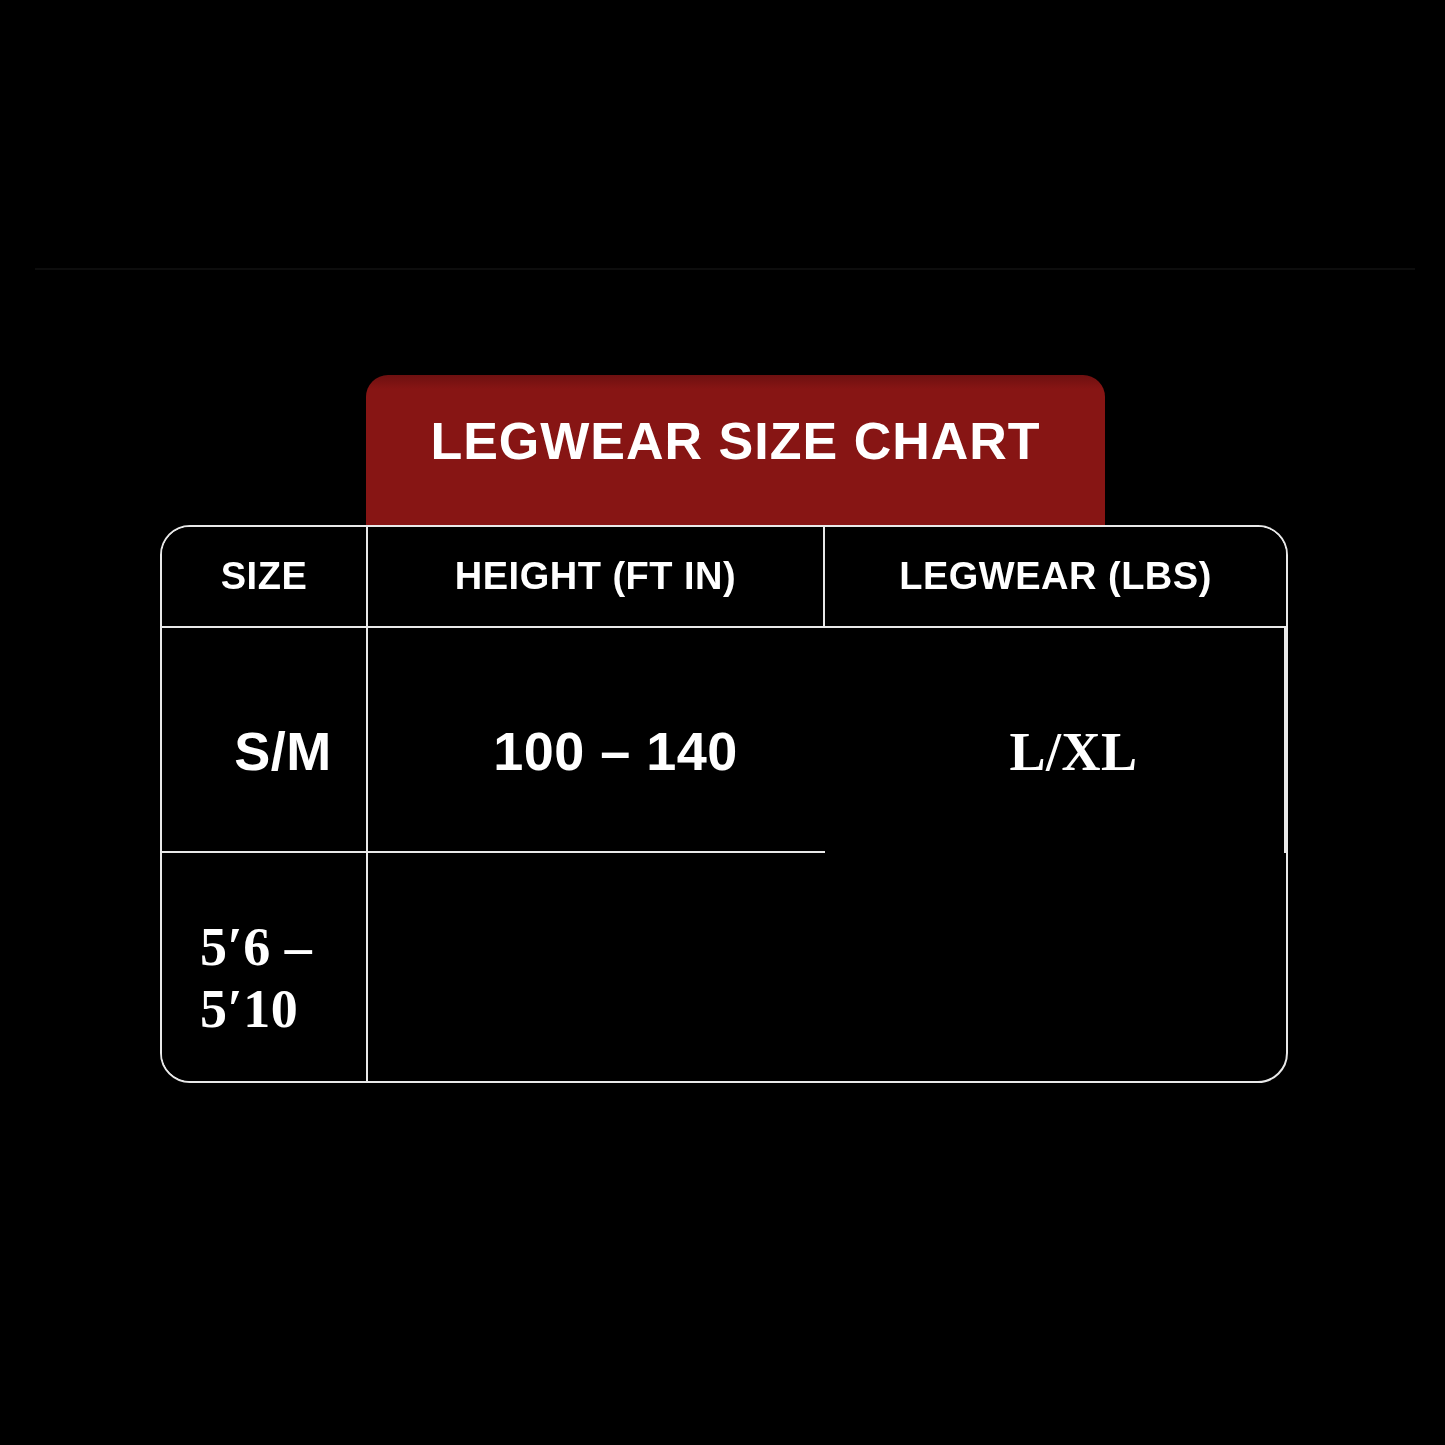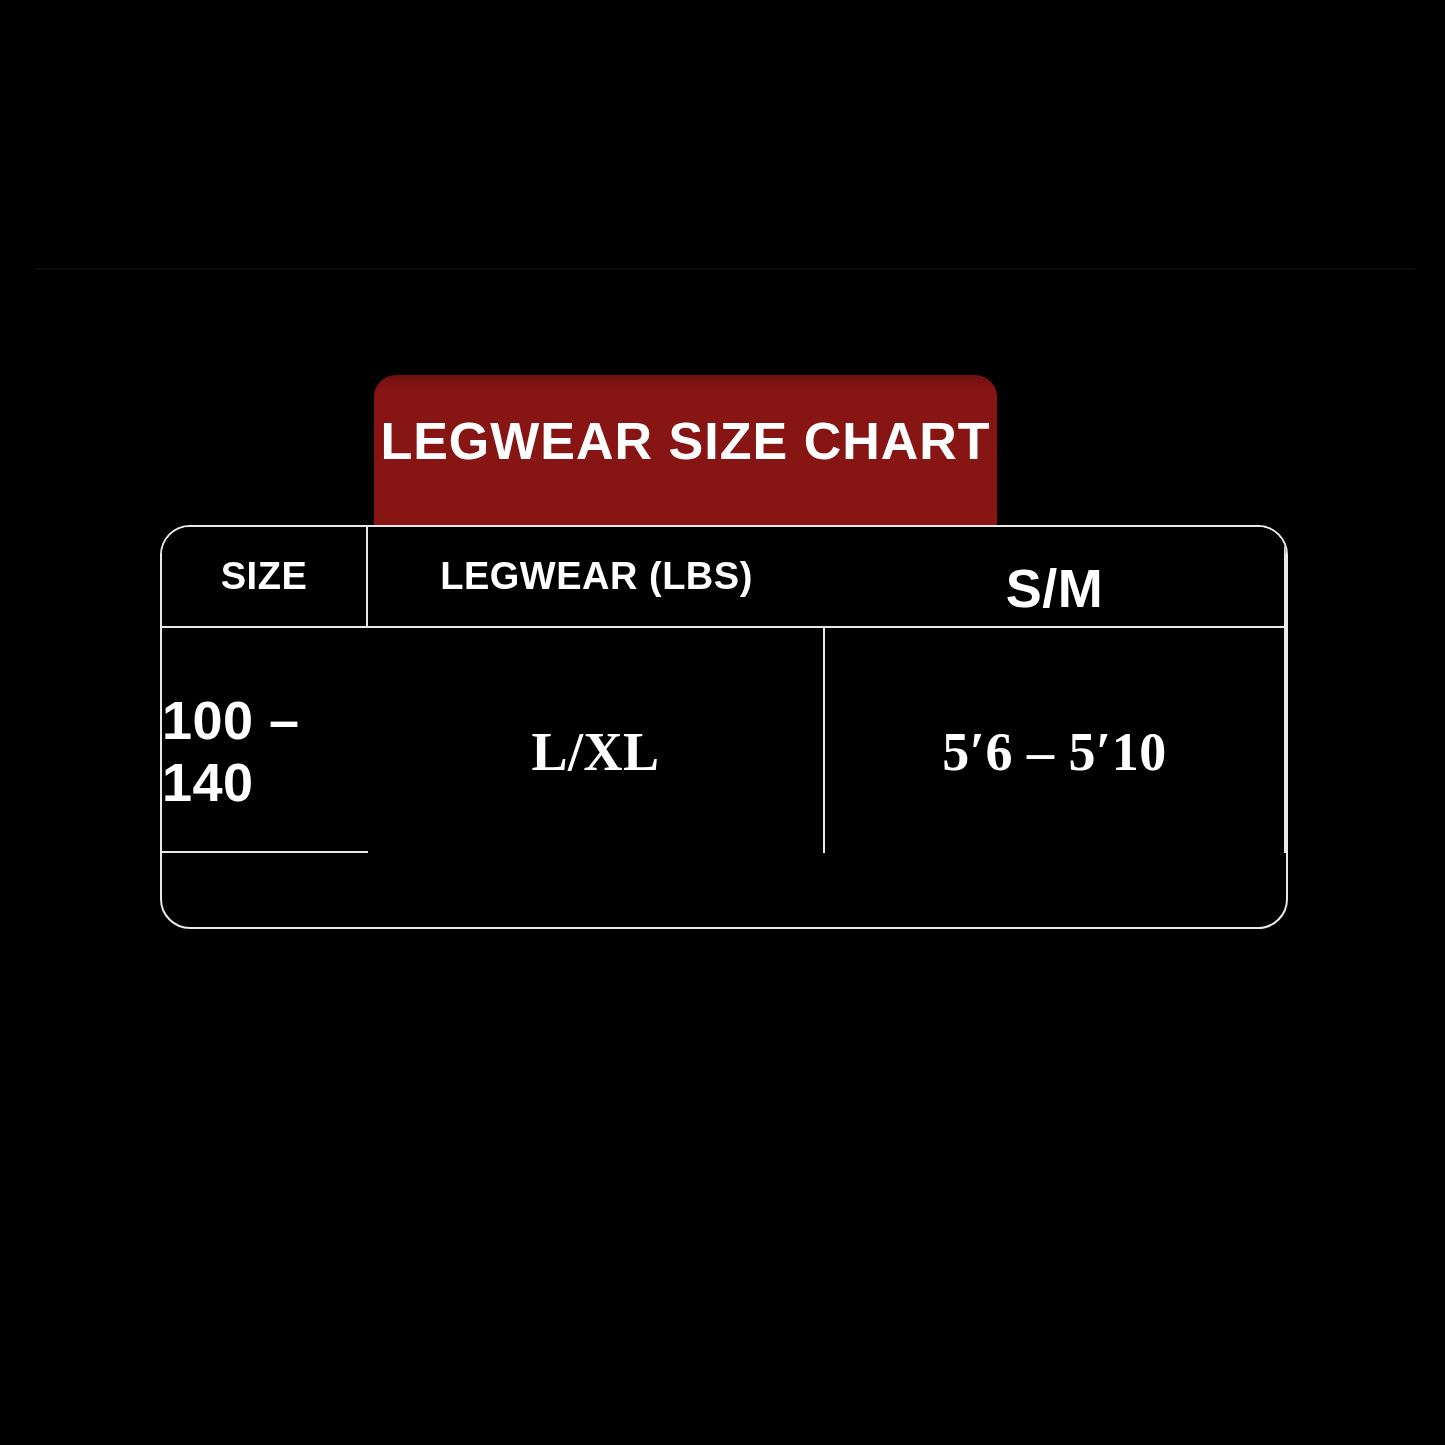--- a/index.html
+++ b/index.html
@@ -19,43 +19,43 @@
   .faint-line {
     position: absolute;
     left: 35px;
     top: 268px;
     width: 1380px;
     height: 2px;
     background: rgba(255,255,255,0.05);
   }
   .banner {
     position: absolute;
-    left: 374px;
+    left: 366px;
     top: 375px;
-    width: 623px;
+    width: 739px;
     height: 155px;
     border-radius: 22px 22px 0 0;
     background: linear-gradient(180deg, #6e1010 0px, #871514 14px, #871514 100%);
     display: flex;
     align-items: center;
     justify-content: center;
   }
   .banner-title {
     font-size: 52px;
     font-weight: 700;
     letter-spacing: 1px;
     color: #ffffff;
     margin-top: -24px; 
   }
   .size-table {
     position: absolute;
     left: 160px;
     top: 525px;
     width: 1128px;
-    height: 404px;
+    height: 558px;
     box-sizing: border-box;
     background: #000000;
     border: 2px solid #e9e9e9;
     border-radius: 30px;
     overflow: hidden;
     display: grid;
     grid-template-columns: 206px 457px 1fr;
     grid-template-rows: 101px 225px 1fr;
   }
   .cell {
@@ -64,36 +64,37 @@
     display: flex;
     align-items: center;
     justify-content: center;
     font-weight: 700;
     color: #ffffff;
     background: #000000;
   }
   .cell.last-col { border-right: none; }
   .cell.last-row { border-bottom: none; font-family: Liberation Serif, serif; }
   .cell.header { font-size: 38px; letter-spacing: 0.5px; }
-  .cell.data   { font-size: 54px; letter-spacing: 0.5px; padding-top: 22px; }
+  .cell.data   { font-size: 54px; letter-spacing: 0.5px; padding-top: 22px; padding-left: 38px; }
 </style>
 </head>
 <body>
 
 <div class="canvas">
 
   <div class="faint-line"></div>
 
   <div class="banner">
     <div class="banner-title">LEGWEAR SIZE CHART</div>
   </div>
 
   <div class="size-table">
 
     <div class="cell header">SIZE</div>
+    <div class="cell header">HEIGHT (FT IN)</div>
     <div class="cell header last-col">LEGWEAR (LBS)</div>
 
     <div class="cell data">S/M</div>
     <div class="cell data last-col">100 – 140</div>
 
     <div class="cell data last-row">L/XL</div>
     <div class="cell data last-row">5′6 – 5′10</div>
 
   </div>
 </div>

